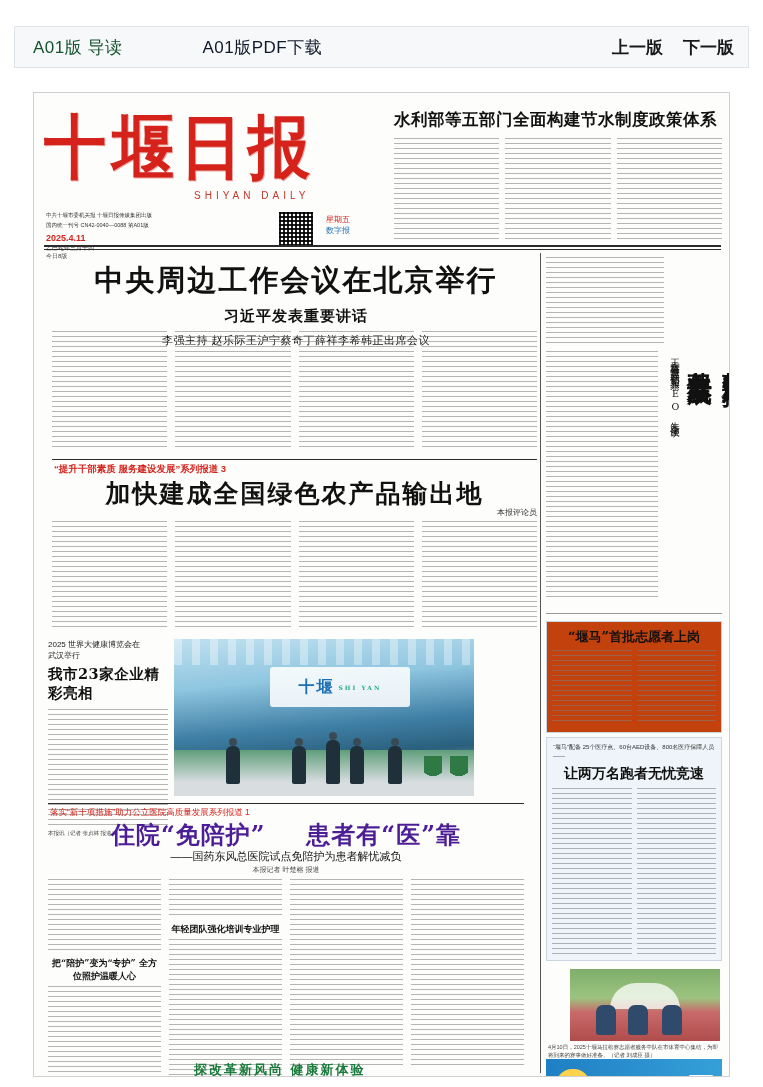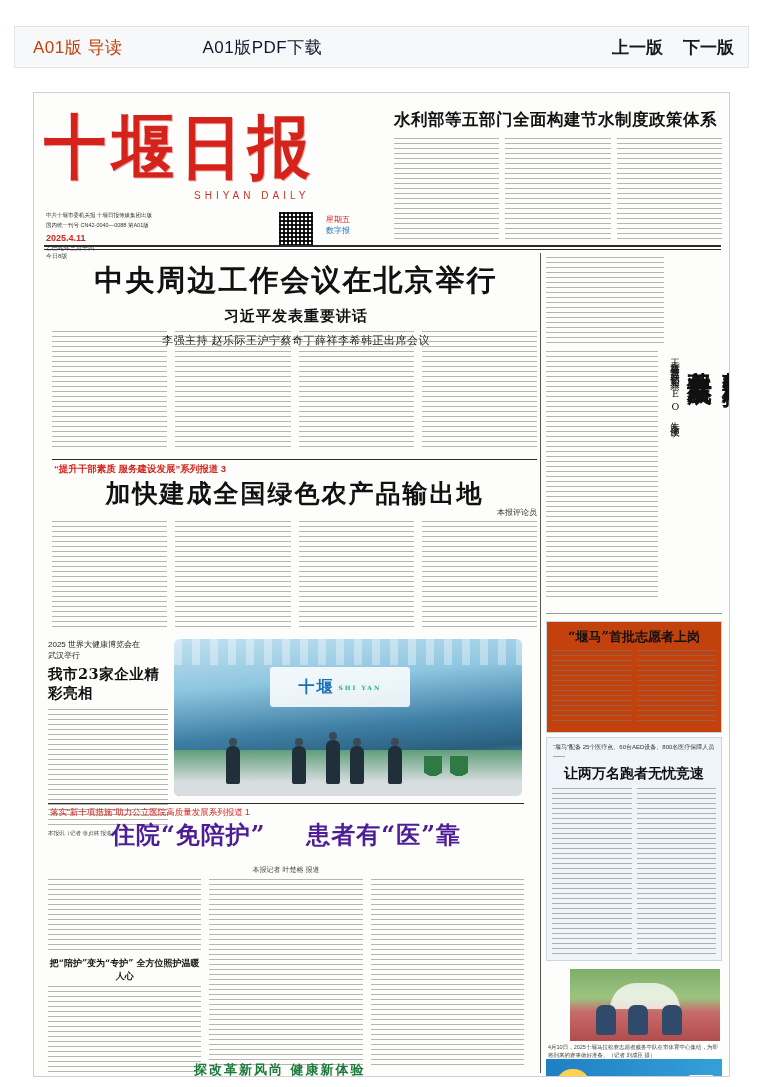--- a/index.html
+++ b/index.html
@@ -25,21 +25,21 @@
     height: 42px;
     background: #f6f8fa;
     border: 1px solid #dfe4ea;
     box-sizing: border-box;
     display: flex;
     align-items: center;
   }
   .toolbar .tb-left {
     margin-left: 18px;
     font-size: 17px;
-    color: #c2410c;
+    color: #14532d;
     letter-spacing: 0.5px;
   }
   .toolbar .tb-mid {
     margin-left: 80px;
     font-size: 17px;
     color: #0f172a;
     letter-spacing: 0.5px;
   }
   .toolbar .tb-right {
     margin-left: auto;
@@ -248,24 +248,23 @@
     width: 485px;
     display: flex;
     gap: 8px;
   }
   .green-body .col { flex: 1; height: 110px; }
 
   
   .photo-expo {
     position: absolute;
     left: 140px; top: 546px;
-    width: 348px; height: 157px;
+    width: 300px; height: 157px;
     background: linear-gradient(175deg, #bfe0ef 0%, #8fc6e0 28%, #3f7fa5 55%, #2a5f7d 72%, #cfd6d8 100%);
     overflow: hidden;
-    border-radius: 6px;
   }
   .photo-expo .booth {
     position: absolute;
     left: 96px; top: 28px;
     width: 140px; height: 40px;
     background: rgba(255,255,255,.86);
     border-radius: 3px;
     display: flex;
     align-items: center;
     justify-content: center;
@@ -569,27 +568,33 @@
       <div class="plant" style="left:276px;"></div>
     </div>
 
     <div class="rule" style="position:absolute;left:14px;top:710px;width:476px;height:1px;"></div>
     <div class="red-tag2">落实“新十项措施”助力公立医院高质量发展系列报道 1</div>
     <div class="hosp-head">
       <span>住院“免陪护”</span>
       <span style="display:inline-block;width:22px;"></span>
       <span>患者有“医”靠</span>
     </div>
+    <div class="hosp-sub">——国药东风总医院试点免陪护为患者解忧减负</div>
     <div class="hosp-sub2">本报记者 叶楚榕 报道</div>
     <div class="hosp-body">
       <div class="col">
         <div class="lines" style="height:74px;"></div>
         <div class="hosp-sub-head">把“陪护”变为“专护” 全方位照护温暖人心</div>
         <div class="lines" style="height:104px;"></div>
       </div>
+      <div class="col">
+        <div class="lines" style="height:40px;"></div>
+        <div class="hosp-sub-head">年轻团队强化培训专业护理</div>
+        <div class="lines" style="height:138px;"></div>
+      </div>
       <div class="col lines"></div>
       <div class="col lines"></div>
     </div>
     <div class="bottom-red">探改革新风尚 健康新体验</div>
 
     <div class="rail">
       <div class="r-block lines" style="height:86px;width:118px;"></div>
     </div>
 
     <div class="vbig">

